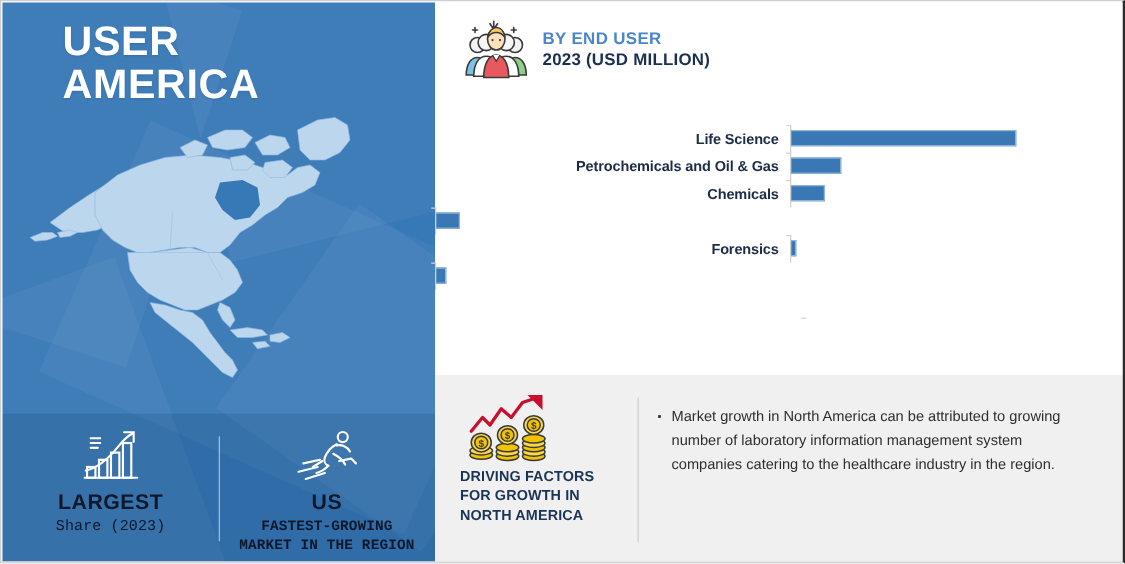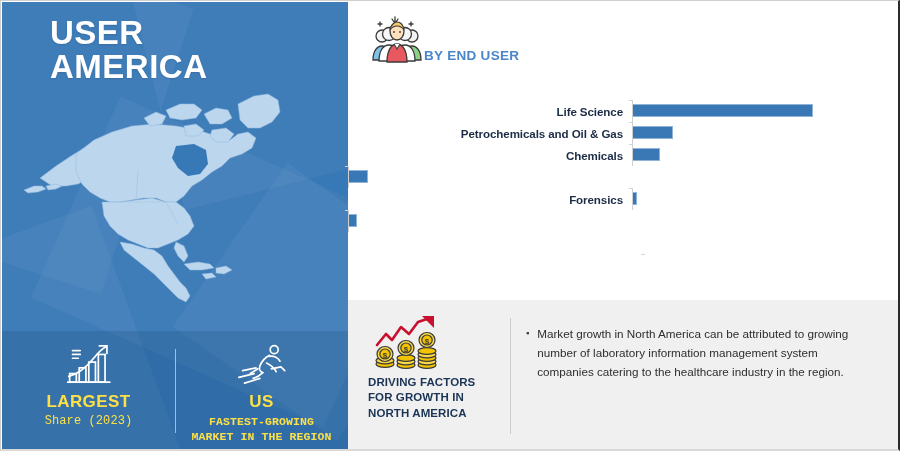--- a/index.html
+++ b/index.html
@@ -60,21 +60,21 @@
   .stats-strip {
     position:absolute; left:0; bottom:0;
     width:346px; height:118px;
     background:rgba(10,55,100,0.17);
     z-index:6;
     display:flex; align-items:flex-start; justify-content:center;
   }
   .stat {
     width:50%; height:100%;
     display:flex; flex-direction:column; align-items:center;
-    padding-top:11px; color:#fde047; text-align:center;
+    padding-top:11px; color:#0f172a; text-align:center;
   }
   .stat-divider {
     position:absolute; left:50%; top:18px;
     width:1px; height:84px;
     background:rgba(255,255,255,0.55);
   }
   .stat-icon { height:44px; margin-bottom:6px; }
   .stat-icon svg { height:44px; display:block; }
   .stat-big {
     font-size:17px; font-weight:bold; letter-spacing:0.4px;
@@ -88,21 +88,21 @@
   .stat-sub.normal { font-weight:normal; font-size:12px; }
 
   
   .chart-area {
     position:absolute; left:347px; top:1px;
     width:550px; height:298px;
     background:#ffffff;
   }
   .chart-header {
     position:absolute; left:22px; top:11px;
-    display:flex; align-items:flex-end; gap:0;
+    display:flex; align-items:center; gap:10px;
   }
   .chart-header .people-icon { width:54px; height:52px; }
   .chart-header .people-icon svg { width:54px; height:52px; display:block; }
   .hdr-text { padding-top:2px; }
   .hdr-line1 {
     color:#4a86c8; font-size:13.5px; font-weight:bold;
     letter-spacing:0.3px; line-height:1.25;
   }
   .hdr-line2 {
     color:#1b2f4e; font-size:13.5px; font-weight:bold;
@@ -313,20 +313,21 @@
           <path d="M20 18 C20 13 23 10 27 10 C31 10 34 13 34 18 C34 23 31 27 27 27 C23 27 20 23 20 18 Z" fill="#ffe0bd" stroke="#3a3a3a" stroke-width="1.3"></path>
           <path d="M20 17 C21 11 25 9 27 9 C30 9 33 11 34 17 C32 14 29 13 27 13 C25 13 22 14 20 17 Z" fill="#f5c86a" stroke="#3a3a3a" stroke-width="1.1"></path>
           <path d="M17 49 C17 38 21 31 27 31 C33 31 37 38 37 49 Z" fill="#e8595f" stroke="#3a3a3a" stroke-width="1.3"></path>
           <path d="M24 31 L27 36 L30 31" fill="#ffffff" stroke="#3a3a3a" stroke-width="1.1"></path>
           <circle cx="24" cy="19" r="0.9" fill="#3a3a3a"></circle>
           <circle cx="30" cy="19" r="0.9" fill="#3a3a3a"></circle>
         </svg>
       </div>
       <div class="hdr-text">
         <div class="hdr-line1">BY END USER</div>
+        <div class="hdr-line2">2023 (USD MILLION)</div>
       </div>
     </div>
 
     <div class="plot">
 
       <div class="bar-row">
         <div class="bar-label">Life Science</div>
         <div class="bar-track">
           <div class="bar" style="width: 180px; background: rgb(58, 119, 181); border-color: rgb(143, 180, 216);"></div>
         </div>

